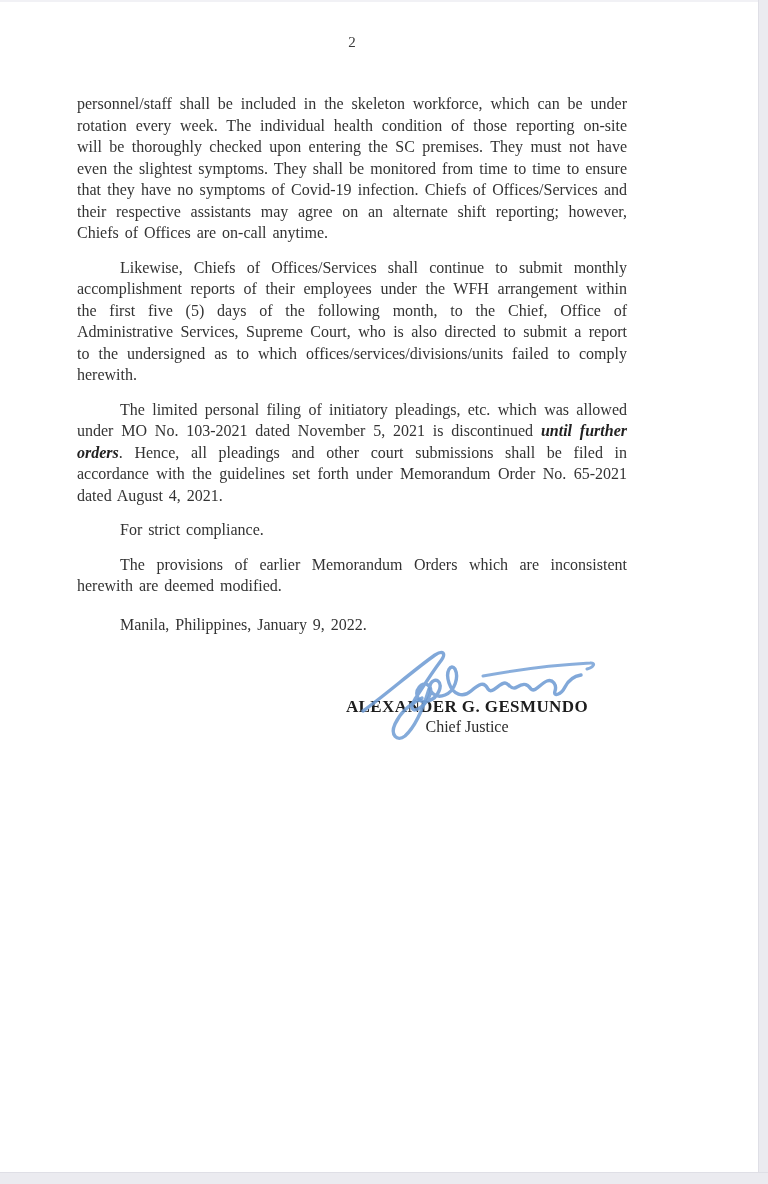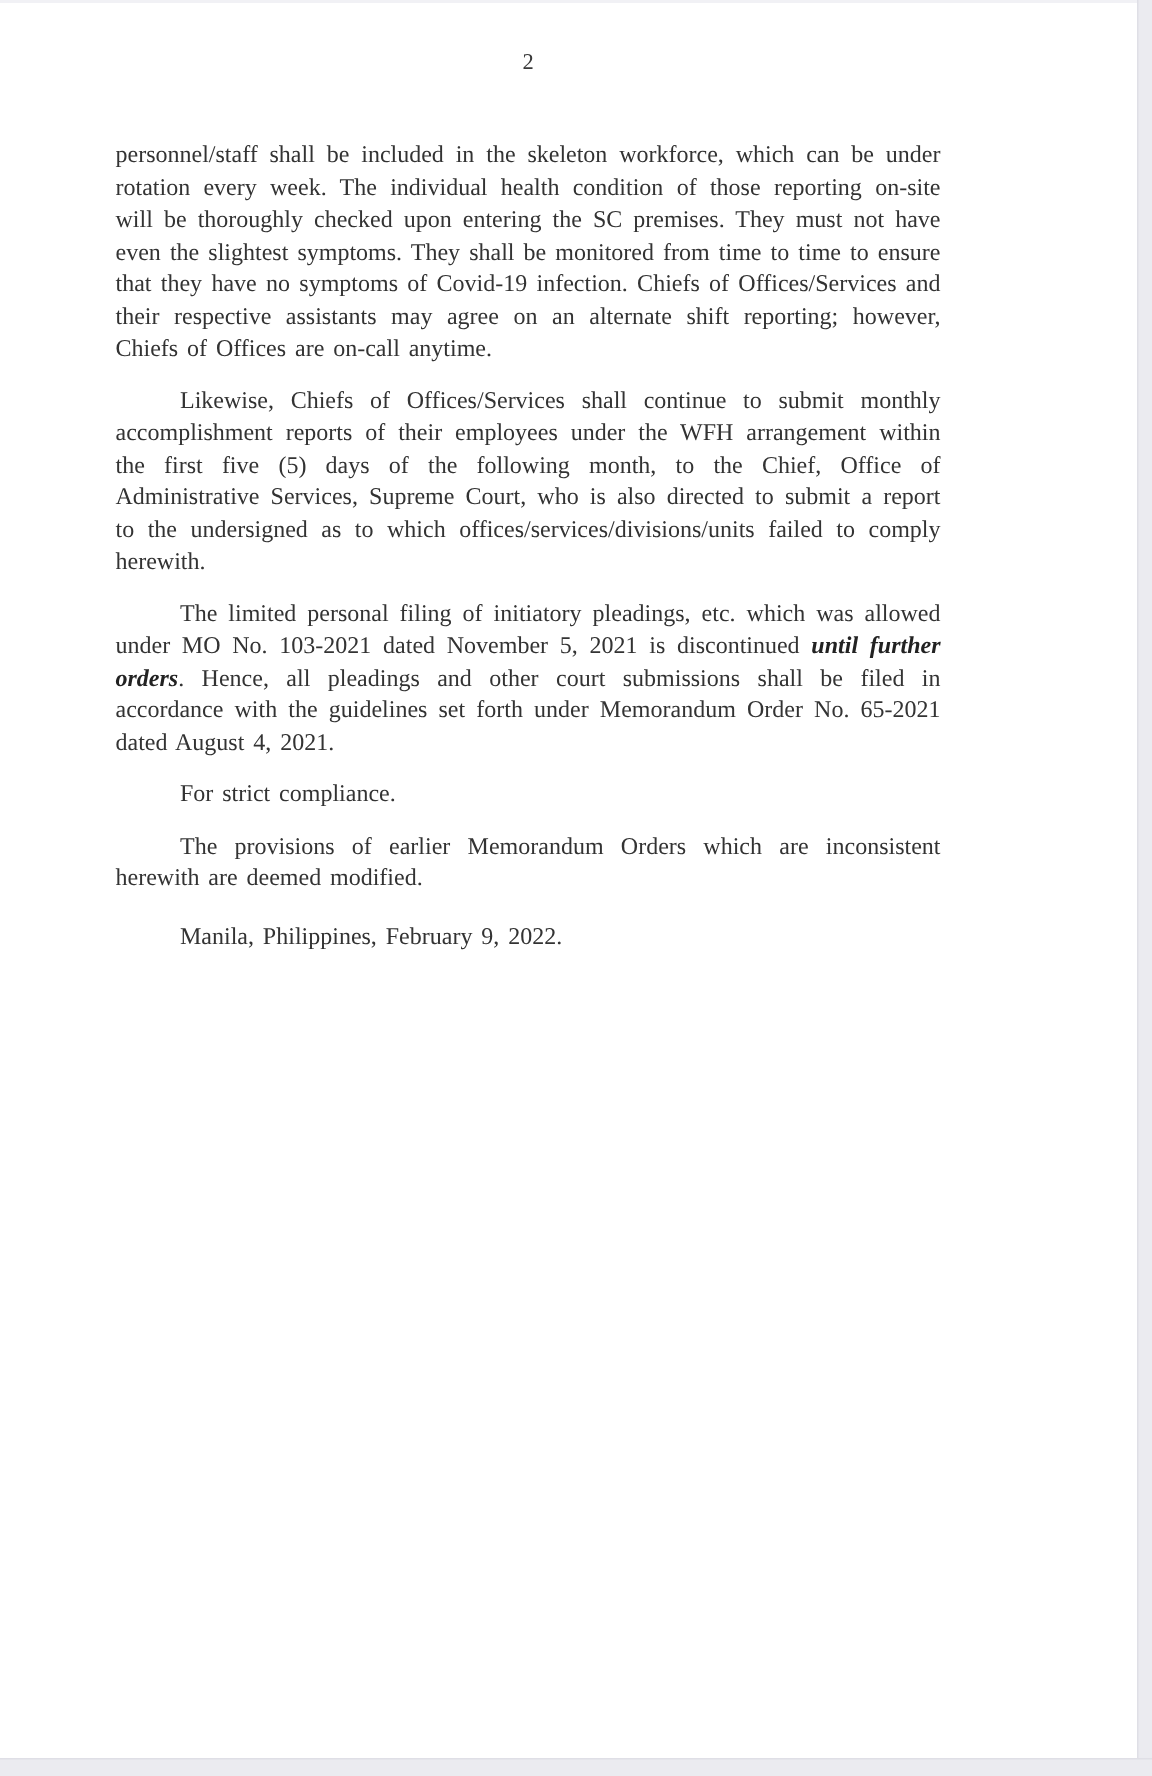--- a/index.html
+++ b/index.html
@@ -111,22 +111,56 @@
       <p class="para no-indent">personnel/staff shall be included in the skeleton workforce, which can be under rotation every week.  The individual health condition of those reporting on-site will be thoroughly checked upon entering the SC premises.  They must not have even the slightest symptoms. They shall be monitored from time to time to ensure that they have no symptoms of Covid-19 infection. Chiefs of Offices/Services and their respective assistants may agree on an alternate shift reporting; however, Chiefs of Offices are on-call anytime.</p>
 
       <p class="para">Likewise, Chiefs of Offices/Services shall continue to submit monthly accomplishment reports of their employees under the WFH arrangement within the first five (5) days of the following month, to the Chief, Office of Administrative Services, Supreme Court, who is also directed to submit a report to the undersigned as to which offices/services/divisions/units failed to comply herewith.</p>
 
       <p class="para"><span>The limited personal filing of initiatory pleadings, etc. which was allowed under MO No. 103-2021 dated November 5, 2021 is discontinued </span><strong class="em-bold-italic">until further orders</strong><span>. Hence, all pleadings and other court submissions shall be filed in accordance with the guidelines set forth under Memorandum Order No. 65-2021 dated August 4, 2021.</span></p>
 
       <p class="para short">For strict compliance.</p>
 
       <p class="para">The provisions of earlier Memorandum Orders which are inconsistent herewith are deemed modified.</p>
 
-      <p class="para short dateline">Manila, Philippines, February 9, 2022.</p>
+      <p class="para short dateline">Manila, Philippines, January 9, 2022.</p>
 
+      <div class="sig-block">
+        <svg class="sig-svg" viewBox="0 0 260 95" fill="none" xmlns="http://www.w3.org/2000/svg">
+          <path stroke-width="3.4" stroke-linecap="round" stroke-linejoin="round" opacity="0.88" d="M 20 62
+                   C 40 48, 72 20, 92 6
+                   C 100 1, 104 4, 97 13
+                   C 88 25, 78 41, 72 50
+                   C 66 60, 70 64, 78 58
+                   C 86 52, 91 40, 85 36
+                   C 79 32, 71 41, 75 49
+                   C 79 56, 92 52, 96 42
+                   C 100 32, 92 28, 88 34
+                   C 84 42, 92 50, 102 46
+                   C 112 42, 116 28, 112 20
+                   C 108 14, 102 22, 106 34
+                   C 110 46, 120 49, 128 42
+                   C 136 35, 141 32, 145 40
+                   C 149 46, 156 34, 162 34
+                   C 166 34, 168 42, 174 38
+                   C 180 34, 184 34, 188 40
+                   C 192 44, 198 34, 204 32
+                   C 210 30, 214 36, 212 42
+                   C 210 48, 218 46, 222 38
+                   C 226 30, 232 27, 238 26" stroke="#6f9cd4"></path>
+          <path stroke-width="3" stroke-linecap="round" opacity="0.82" d="M 140 27
+                   C 172 21, 212 16, 247 14
+                   C 253 13.5, 251 18, 244 20" stroke="#6f9cd4"></path>
+          <path stroke-width="3.4" stroke-linecap="round" opacity="0.85" d="M 86 40
+                   C 80 60, 72 78, 62 87
+                   C 54 93, 47 86, 52 75
+                   C 57 64, 67 55, 79 49" stroke="#6f9cd4"></path>
+        </svg>
+        <div class="sig-name">ALEXANDER G. GESMUNDO</div>
+        <div class="sig-title">Chief Justice</div>
+      </div>
 
     </div>
   </div>
 
   <div class="edge-right"></div>
   <div class="edge-bottom"></div>
 
 </div>
 
 </body></html>

